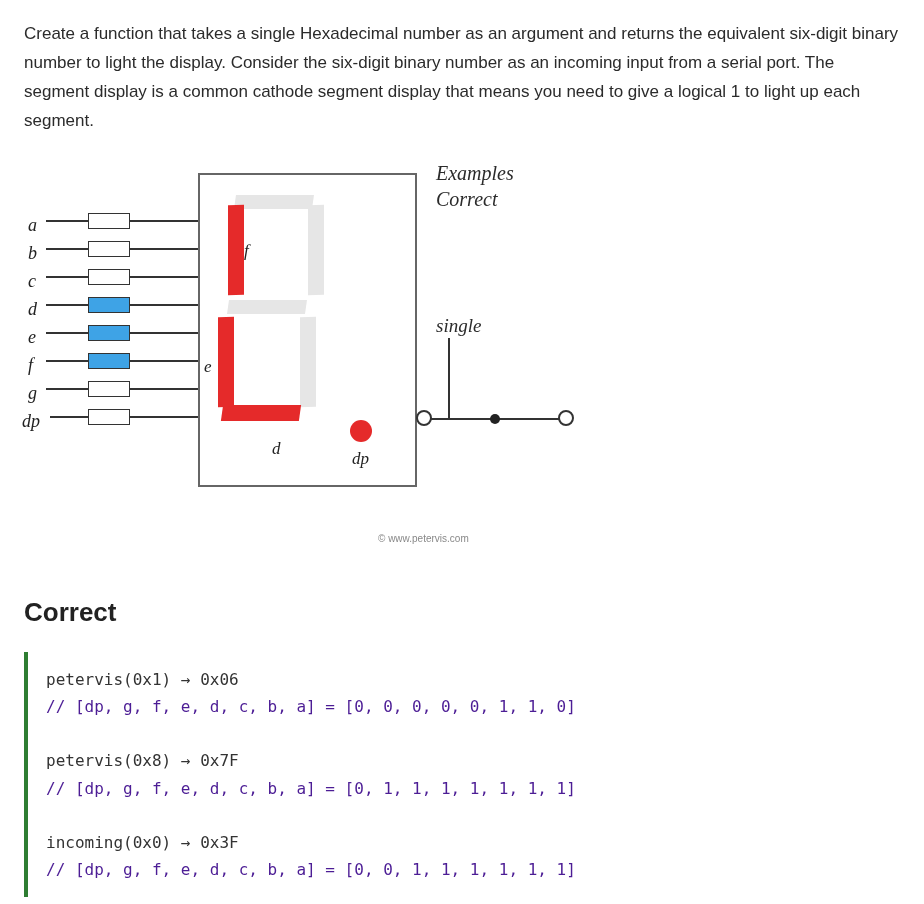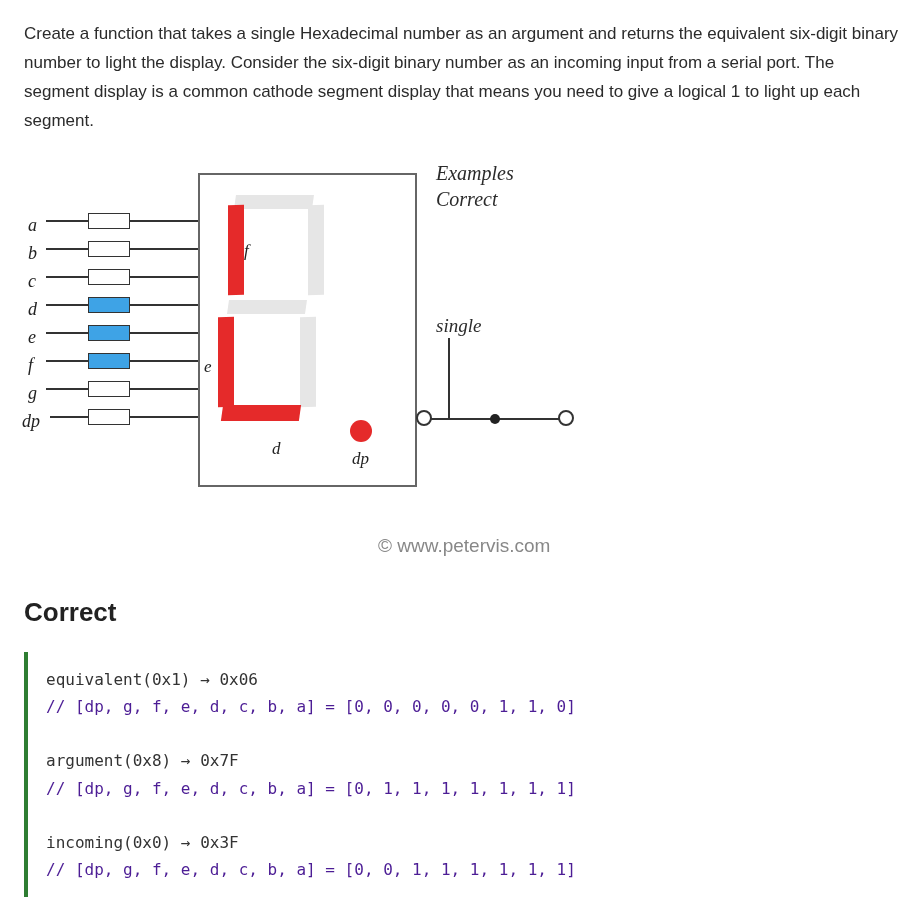--- a/index.html
+++ b/index.html
@@ -107,21 +107,21 @@
     position: absolute;
     width: 10px; height: 10px;
     border-radius: 50%;
     background: #222;
   }
   .credit {
     position: absolute;
     left: 350px;
     top: 370px;
     font-family: Arial, sans-serif;
-    font-size: 19px;
+    font-size: 10px;
     color: #888;
   }
   h2.examples {
     font-size: 26px;
     font-weight: 700;
     margin: 30px 0 18px 0;
     color: #222;
   }
   .code-block {
     border-left: 4px solid #2e7d32;
@@ -202,20 +202,20 @@
     <div class="node-open" style="left:388px;top:250px"></div>
     <div class="node-fill" style="left:462px;top:254px"></div>
     <div class="node-open" style="left:530px;top:250px"></div>
 
     <div class="credit">© www.petervis.com</div>
   </div>
 </div>
 
 <h2 class="examples">Correct</h2>
 
-<div class="code-block"><span>equivalent(0x1) → 0x06</span>
+<div class="code-block"><span>petervis(0x1) → 0x06</span>
 <span class="comment">// [dp, g, f, e, d, c, b, a] = [0, 0, 0, 0, 0, 1, 1, 0]</span>
 
-<span>argument(0x8) → 0x7F</span>
+<span>petervis(0x8) → 0x7F</span>
 <span class="comment">// [dp, g, f, e, d, c, b, a] = [0, 1, 1, 1, 1, 1, 1, 1]</span>
 
 <span>incoming(0x0) → 0x3F</span>
 <span class="comment">// [dp, g, f, e, d, c, b, a] = [0, 0, 1, 1, 1, 1, 1, 1]</span></div>
 
 </body></html>

